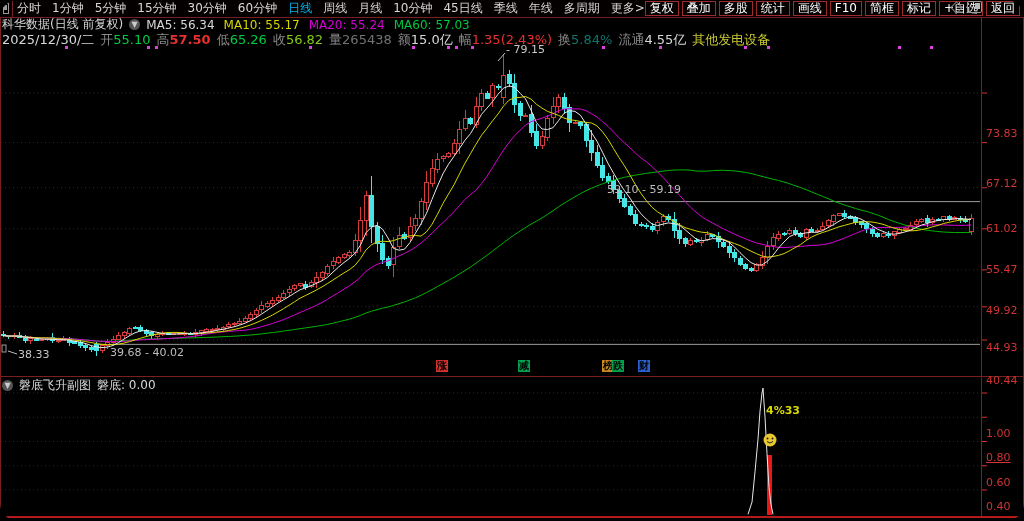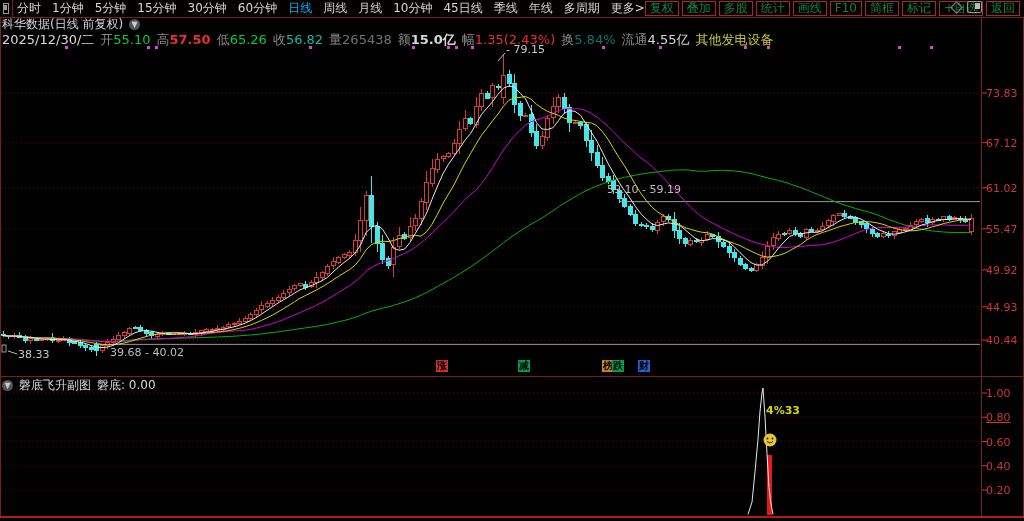--- a/index.html
+++ b/index.html
@@ -1,49 +1,49 @@
 <!DOCTYPE html>
 <html><head>
 <meta charset="utf-8">
 <style>
   html,body{margin:0;padding:0;background:#000;}
   #app{position:relative;width:1024px;height:521px;background:#000;overflow:hidden;
-       font-family:"DejaVu Sans","Liberation Sans",sans-serif;}
+       font-family:"DejaVu Sans","Liberation Sans",sans-serif;border-radius:18px;}
   
   #toolbar{position:absolute;left:0;top:0;width:1024px;height:17px;background:#050000;
            border-bottom:1px solid #7a1f1f;display:flex;align-items:center;}
   #win-icon{width:10px;height:9px;border:1px solid #9a9a9a;margin:0 3px 0 3px;position:relative;}
   #win-icon:after{content:"";position:absolute;right:1px;top:1px;width:4px;height:5px;background:#9a9a9a;}
   .tb-sep{width:1px;height:17px;background:#7a1f1f;margin-right:5px;}
   #periods{display:flex;align-items:center;gap:11px;font-size:12px;color:#d8d8d8;white-space:nowrap;}
   .period{cursor:default;}
   .period.active{color:#00b4f0;}
   #tb-buttons{margin-left:auto;display:flex;align-items:center;gap:3px;padding-right:4px;}
-  .tb-btn{border:1px solid #9c2b2b;color:#15803d;font-size:12px;line-height:13px;height:13px;
+  .tb-btn{border:1px solid #9c2b2b;color:#ffffff;font-size:12px;line-height:13px;height:13px;
           padding:0 4px;white-space:nowrap;}
   
   #hdr1{position:absolute;left:2px;top:18px;width:1020px;height:13px;font-size:12px;color:#d8d8d8;
         display:flex;align-items:center;white-space:nowrap;}
   .chev-circle{display:inline-block;width:11px;height:11px;border-radius:50%;background:#555;
         color:#ccc;font-size:8px;line-height:11px;text-align:center;margin:0 6px;}
   #ma-labels{display:flex;gap:9px;}
   #hdr1-right{position:absolute;right:42px;top:1px;display:flex;gap:6px;align-items:center;}
   #diamond-icon{width:7px;height:7px;border:1px solid #8a8a8a;transform:rotate(45deg);}
   #pane-icon{width:13px;height:10px;border:1px solid #9a9a9a;border-radius:2px;position:relative;}
   #pane-icon:after{content:"";position:absolute;right:1px;top:1px;width:5px;height:6px;background:#bbb;}
   #hdr2{position:absolute;left:2px;top:31px;width:1000px;height:13px;font-size:13px;
         display:flex;gap:6px;white-space:nowrap;}
   #hdr2 .lbl{color:#8a8a8a;}
   
   .vline{position:absolute;width:1px;background:#7a1f1f;}
   .hline{position:absolute;height:1px;background:#7a1f1f;}
   #bottom-line{position:absolute;left:0;top:516px;width:1024px;height:2px;background:#b31b1b;}
   #chart-svg{position:absolute;left:0;top:0;}
   
-  .axis-lab{position:absolute;left:986px;width:37px;font-size:11px;color:#d03434;height:11px;line-height:11px;}
+  .axis-lab{position:absolute;left:986px;width:37px;font-size:11px;color:#d03434;height:11px;line-height:11px;margin-top:40px;}
   
   .anno{position:absolute;font-size:11px;color:#bdbdbd;white-space:nowrap;}
   .badge{position:absolute;top:360px;height:12px;line-height:12px;font-size:10px;color:#000;
          padding:0 1px;font-weight:bold;}
   
   #sub-hdr{position:absolute;left:2px;top:379px;height:13px;font-size:12px;color:#d8d8d8;
            display:flex;align-items:center;white-space:nowrap;}
   #spike-label{position:absolute;font-size:11px;font-weight:bold;color:#d8d800;}
 </style>
 </head>
@@ -81,34 +81,40 @@
         <div class="tb-btn">简框</div>
         <div class="tb-btn">标记</div>
         <div class="tb-btn">+自选</div>
         <div class="tb-btn">返回</div>
       </div>
   </div>
 
   <div id="hdr1">
     <span>科华数据(日线 前复权)</span>
     <span class="chev-circle">▼</span>
+    <span id="ma-labels">
+        <span style="color: rgb(216, 216, 216);">MA5: 56.34</span>
+        <span style="color: rgb(214, 214, 0);">MA10: 55.17</span>
+        <span style="color: rgb(214, 0, 214);">MA20: 55.24</span>
+        <span style="color: rgb(0, 200, 60);">MA60: 57.03</span>
+      </span>
   </div>
   <div id="hdr1-right">
     <div id="diamond-icon"></div>
     <div id="pane-icon"></div>
   </div>
 
   <div id="hdr2">
       <span><span style="color: rgb(216, 216, 216);">2025/12/30/二</span></span>
       <span><span class="lbl">开</span><span style="color: rgb(0, 204, 68);">55.10</span></span>
       <span><span class="lbl">高</span><span style="color: rgb(232, 48, 48); font-weight: bold;">57.50</span></span>
       <span><span class="lbl">低</span><span style="color: rgb(0, 204, 68);">65.26</span></span>
-      <span><span class="lbl">收</span><span style="color: #14b8a6;">56.82</span></span>
+      <span><span class="lbl">收</span><span style="color: #84cc16;">56.82</span></span>
       <span><span class="lbl">量</span><span style="color: #737373;">265438</span></span>
-      <span><span class="lbl">额</span><span style="color: rgb(216, 216, 216); font-weight: bold;">15.0亿</span></span>
+      <span><span class="lbl">额</span><span style="color: rgb(216, 216, 216);">15.0亿</span></span>
       <span><span class="lbl">幅</span><span style="color: rgb(232, 48, 48);">1.35(2.43%)</span></span>
       <span><span class="lbl">换</span><span style="color: #0f766e;">5.84%</span></span>
       <span><span class="lbl">流通</span><span style="color: rgb(216, 216, 216);">4.55亿</span></span>
       <span><span style="color: rgb(200, 200, 50);">其他发电设备</span></span>
     </div>
 
   <svg id="chart-svg" width="1024" height="521">
       <line x1="1" y1="93" x2="980" y2="93" stroke="#6e0d0d" stroke-dasharray="1 3"></line>
       <line x1="1" y1="142.63671758011375" x2="980" y2="142.63671758011375" stroke="#6e0d0d" stroke-dasharray="1 3"></line>
       <line x1="1" y1="187.76100628930814" x2="980" y2="187.76100628930814" stroke="#6e0d0d" stroke-dasharray="1 3"></line>

